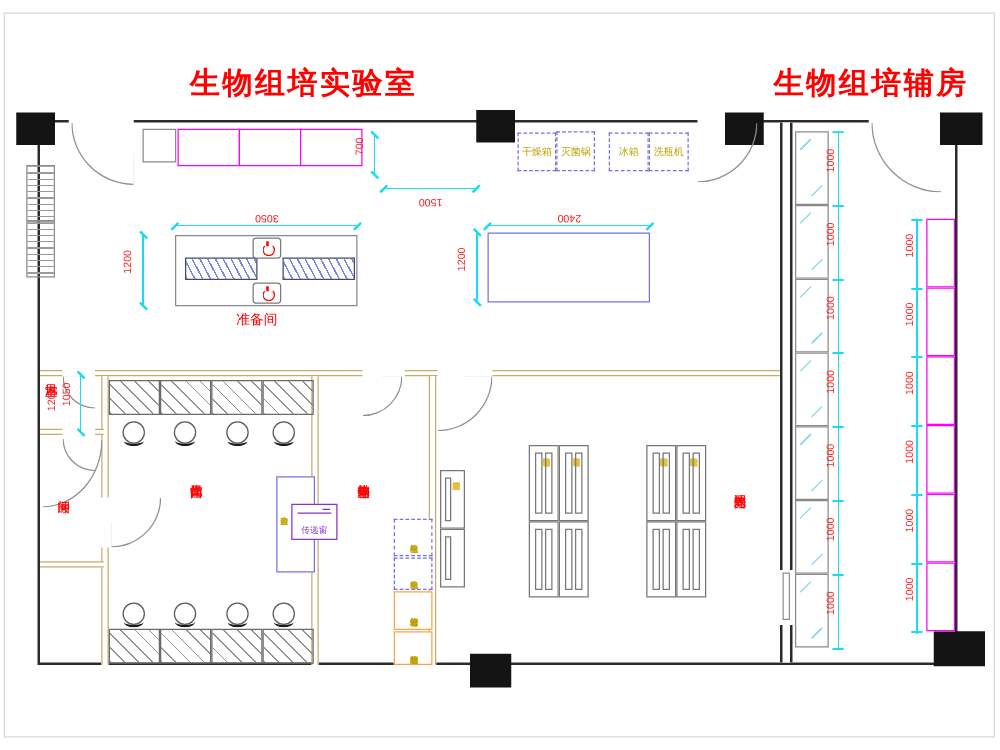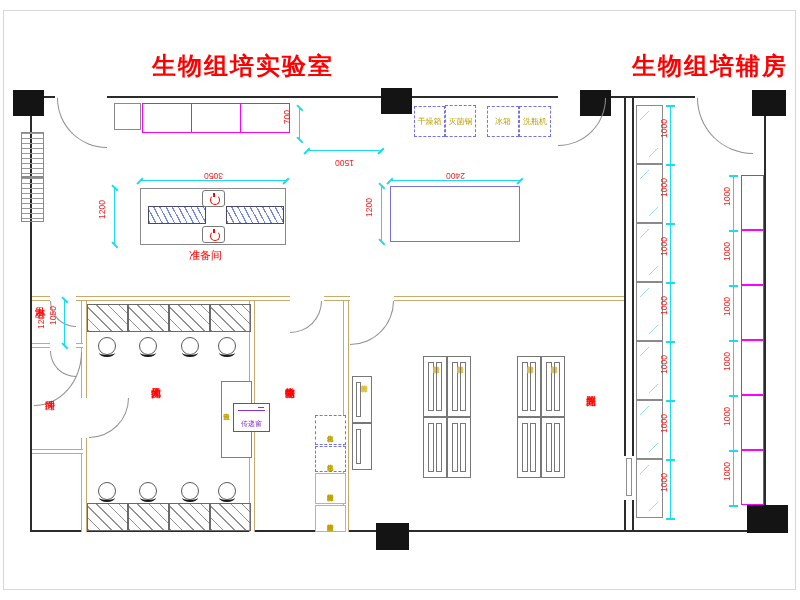--- a/index.html
+++ b/index.html
@@ -65,21 +65,21 @@
     linear-gradient(135deg,transparent 45%,#9adcee 45% 55%,transparent 55%) 12px 42px/9px 9px no-repeat,#fff;}
 </style>
 </head>
 <body>
 
 <div class="canvas">
 
   <div class="abs frame" style="left:3px;top:10px;width:793px;height:580px;"></div>
 
   <div class="abs title" style="left:152px;top:50px;">生物组培实验室</div>
-  <div class="abs title" style="left:632px;top:50px;">生物组培辅房</div>
+  <div class="abs title" style="left:619px;top:50px;">生物组培辅房</div>
 
   <div class="abs wall-outer" style="left:30px;top:96px;width:736px;height:436px;"></div>
   <div class="abs sep" style="left:624px;top:98px;width:10px;height:432px;"></div>
 
   <div class="abs gap" style="left:55px;top:94px;width:52px;height:6px;"></div>
   <div class="abs gap" style="left:558px;top:94px;width:50px;height:6px;"></div>
   <div class="abs gap" style="left:695px;top:94px;width:58px;height:6px;"></div>
 
   <div class="abs col" style="left:13px;top:90px;width:31px;height:26px;"></div>
   <div class="abs col" style="left:381px;top:88px;width:31px;height:26px;"></div>

